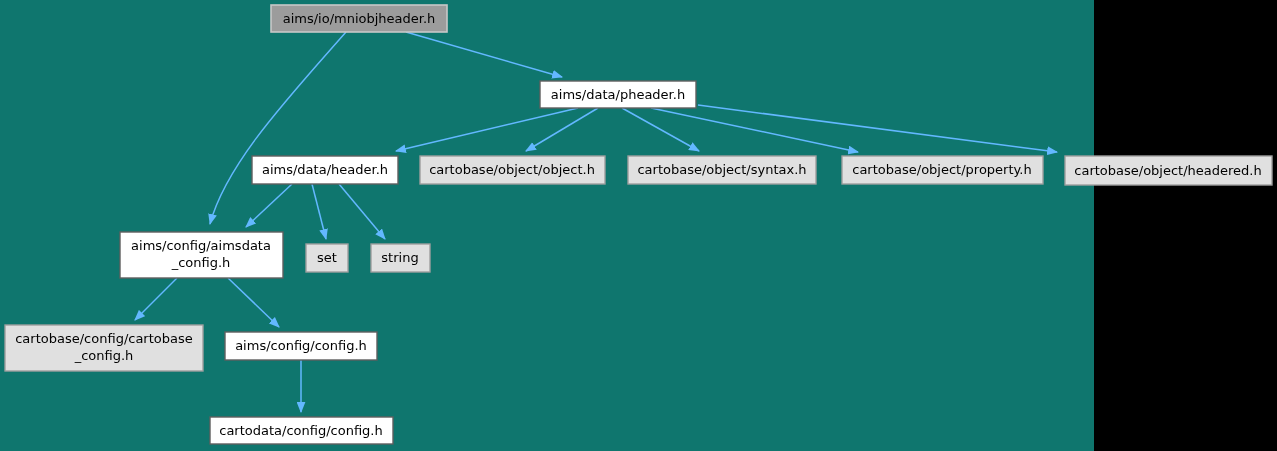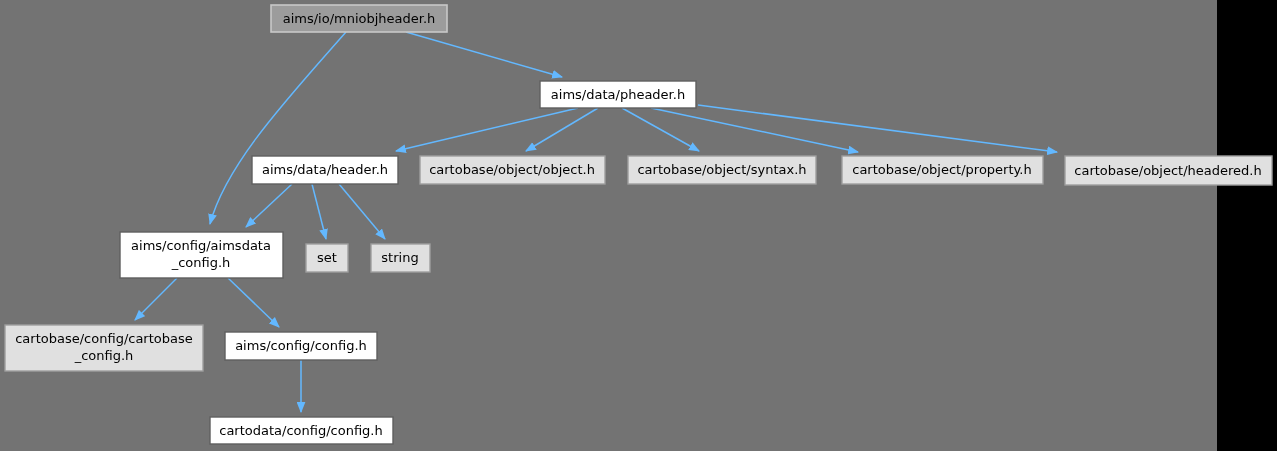--- a/index.html
+++ b/index.html
@@ -2,23 +2,23 @@
 <html><head>
 <meta charset="utf-8">
 <style>
   html, body {
     margin: 0;
     padding: 0;
     background: #000000;
   }
   .canvas {
     position: relative;
-    width: 1217px;
+    width: 1094px;
     height: 451px;
-    background: #737373;
+    background: #0f766e;
     font-family: "DejaVu Sans", "Liberation Sans", sans-serif;
   }
   svg text {
     font-family: "DejaVu Sans", "Liberation Sans", sans-serif;
     font-size: 13px;
     fill: #000000;
   }
   .edge {
     stroke: #63B8FF;
     stroke-width: 1.5;

